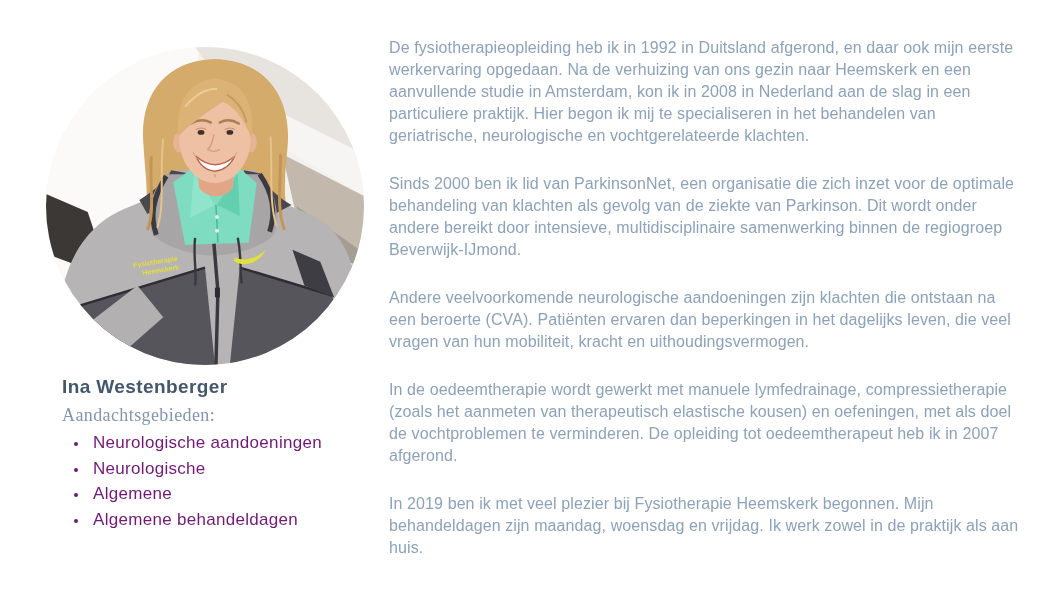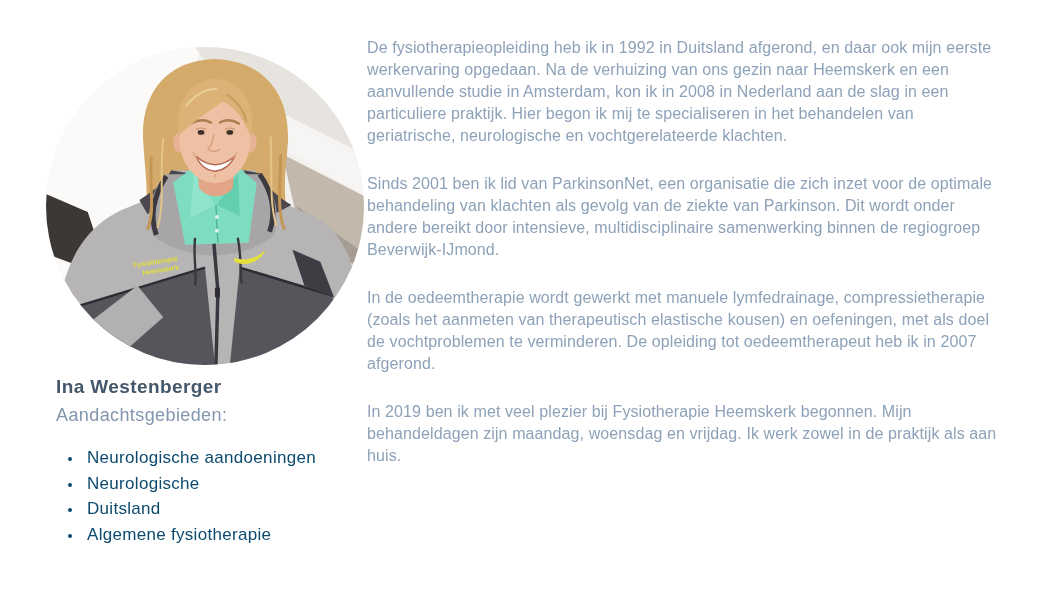--- a/index.html
+++ b/index.html
@@ -14,50 +14,51 @@
     position: absolute;
     left: 46px; top: 47px;
     width: 318px; height: 318px;
     border-radius: 50%;
     overflow: hidden;
   }
   .photo-wrap svg { display: block; width: 100%; height: 100%; }
 
   .left-info {
     position: absolute;
-    left: 56px; top: 376px;
+    left: 62px; top: 376px;
     width: 320px;
   }
   .person-name {
     margin: 0;
     font-size: 19px;
     font-weight: bold;
     letter-spacing: 0.4px;
     color: #44576b;
   }
   .areas-heading {
-    margin: 7px 0 19px 0;
+    margin: 7px 0 4px 0;
     font-size: 18px;
     letter-spacing: 0.4px;
     color: #8296ae;
+    font-family: Liberation Serif, serif;
   }
   .areas-list {
     margin: 0;
     padding: 0 0 0 27px;
     font-size: 17px;
     letter-spacing: 0.3px;
-    color: #0c4a6e;
+    color: #701a75;
     line-height: 25.5px;
   }
   .areas-list li { padding-left: 4px; }
   .areas-list li::marker { font-size: 13px; }
 
   .bio {
     position: absolute;
-    left: 367px; top: 37px;
+    left: 389px; top: 37px;
     width: 632px;
     font-size: 16px;
     line-height: 22px;
     letter-spacing: 0.1px;
     color: #8da2b8;
   }
   .bio p { margin: 0 0 26px 0; }
   .bio p:last-child { margin-bottom: 11px; }
 </style>
 </head>
@@ -159,23 +160,24 @@
     <path d="M 190 212 C 200 216 212 213 221 204 C 215 218 198 222 189 215 Z" fill="#e4df3a"></path>
   </svg>
 </div>
 
 <div class="left-info">
   <h1 class="person-name">Ina Westenberger</h1>
   <p class="areas-heading">Aandachtsgebieden:</p>
   <ul class="areas-list">
     <li>Neurologische aandoeningen</li>
     <li>Neurologische</li>
-    <li>Duitsland</li>
-    <li>Algemene fysiotherapie</li>
+    <li>Algemene</li>
+    <li>Algemene behandeldagen</li>
   </ul>
 </div>
 
 <div class="bio">
   <p>De fysiotherapieopleiding heb ik in 1992 in Duitsland afgerond, en daar ook mijn eerste werkervaring opgedaan. Na de verhuizing van ons gezin naar Heemskerk en een aanvullende studie in Amsterdam, kon ik in 2008 in Nederland aan de slag in een particuliere praktijk. Hier begon ik mij te specialiseren in het behandelen van geriatrische, neurologische en vochtgerelateerde klachten.</p>
-  <p>Sinds 2001 ben ik lid van ParkinsonNet, een organisatie die zich inzet voor de optimale behandeling van klachten als gevolg van de ziekte van Parkinson. Dit wordt onder andere bereikt door intensieve, multidisciplinaire samenwerking binnen de regiogroep Beverwijk-IJmond.</p>
+  <p>Sinds 2000 ben ik lid van ParkinsonNet, een organisatie die zich inzet voor de optimale behandeling van klachten als gevolg van de ziekte van Parkinson. Dit wordt onder andere bereikt door intensieve, multidisciplinaire samenwerking binnen de regiogroep Beverwijk-IJmond.</p>
+  <p>Andere veelvoorkomende neurologische aandoeningen zijn klachten die ontstaan na een beroerte (CVA). Patiënten ervaren dan beperkingen in het dagelijks leven, die veel vragen van hun mobiliteit, kracht en uithoudingsvermogen.</p>
   <p>In de oedeemtherapie wordt gewerkt met manuele lymfedrainage, compressietherapie (zoals het aanmeten van therapeutisch elastische kousen) en oefeningen, met als doel de vochtproblemen te verminderen. De opleiding tot oedeemtherapeut heb ik in 2007 afgerond.</p>
   <p>In 2019 ben ik met veel plezier bij Fysiotherapie Heemskerk begonnen. Mijn behandeldagen zijn maandag, woensdag en vrijdag. Ik werk zowel in de praktijk als aan huis.</p>
 </div>
 
 </body></html>

